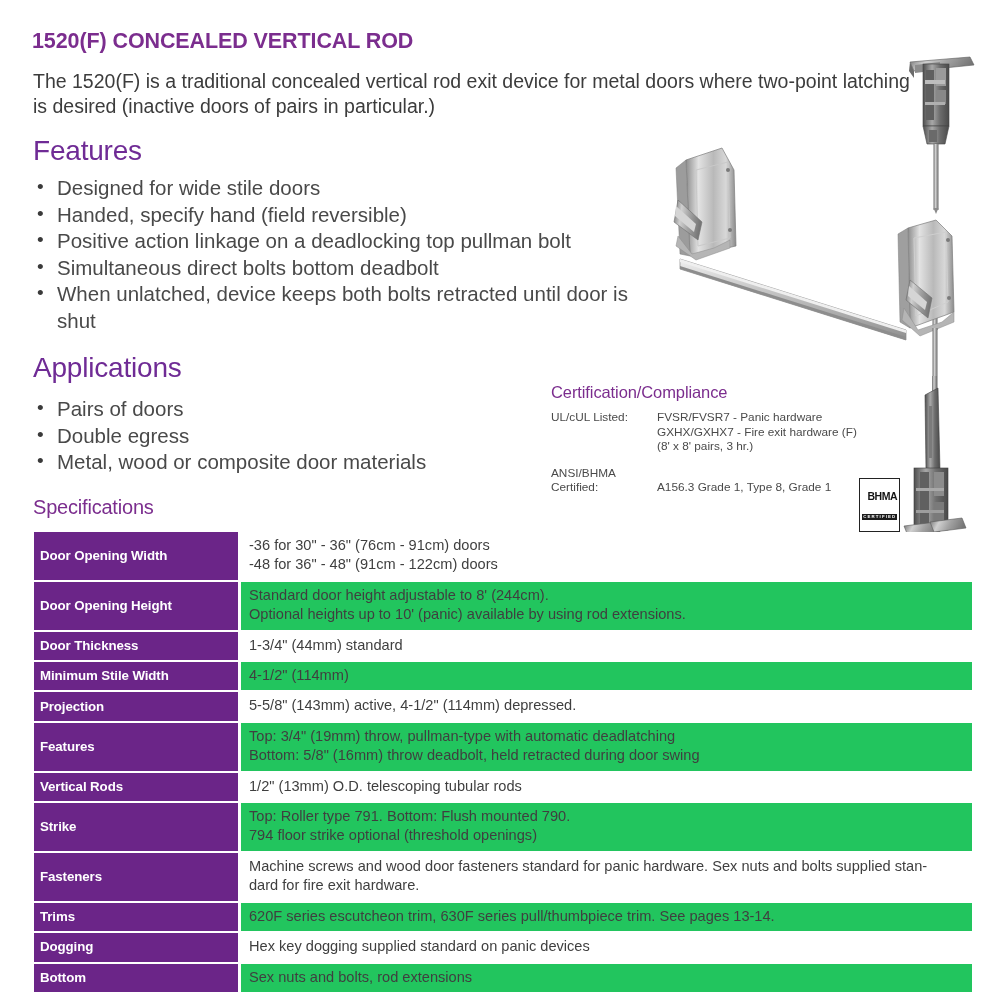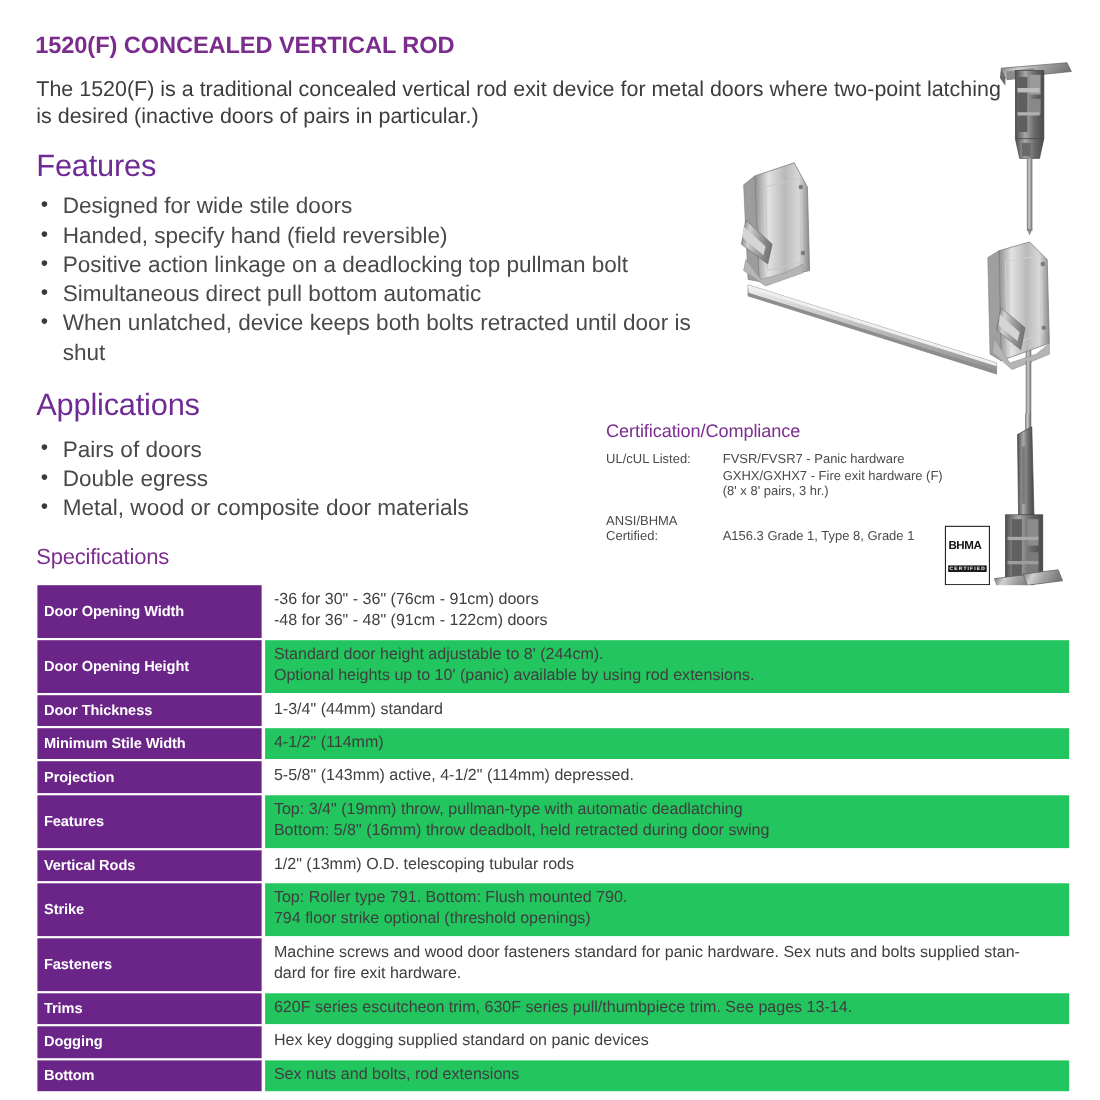--- a/index.html
+++ b/index.html
@@ -76,21 +76,21 @@
     font-size: 11.8px; line-height: 14.5px; color: #4a4a4a;
     white-space: pre-line; flex: 1;
   }
   #cert-row-ansi { margin-top: 12px; }
   #cert-row-ansi .cert-value { padding-top: 14px; display: flex; align-items: flex-start; gap: 28px; }
 
   .bhma-logo {
     display: inline-block;
     border: 1.4px solid #222; background: #fff;
     padding: 1px 2px 0 2px;
-    text-align: left;
+    text-align: right;
     line-height: 1;
     margin-top: -2px;
   }
   .bhma-logo .bhma-top {
     font-size: 10.5px; font-weight: bold; letter-spacing: -0.4px;
     color: #141414; display: block;
   }
   .bhma-logo .bhma-bot {
     display: block; background: #1c1c1c; color: #fff;
     font-size: 4.4px; letter-spacing: 1.1px; font-weight: bold;
@@ -135,21 +135,21 @@
 
 <div class="page-title">1520(F) CONCEALED VERTICAL ROD</div>
 
 <div class="intro">The 1520(F) is a traditional concealed vertical rod exit device for metal doors where two-point latching is desired (inactive doors of pairs in particular.)</div>
 
 <div class="sec-heading" id="h-features">Features</div>
 <ul class="bullets" id="features-list">
   <li>Designed for wide stile doors</li>
   <li>Handed, specify hand (field reversible)</li>
   <li>Positive action linkage on a deadlocking top pullman bolt</li>
-  <li>Simultaneous direct pull bottom automatic</li>
+  <li>Simultaneous direct bolts bottom deadbolt</li>
   <li class="wrap">When unlatched, device keeps both bolts retracted until door is shut</li>
 </ul>
 
 <div class="sec-heading" id="h-applications">Applications</div>
 <ul class="bullets" id="applications-list">
   <li>Pairs of doors</li>
   <li>Double egress</li>
   <li>Metal, wood or composite door materials</li>
 </ul>
 

